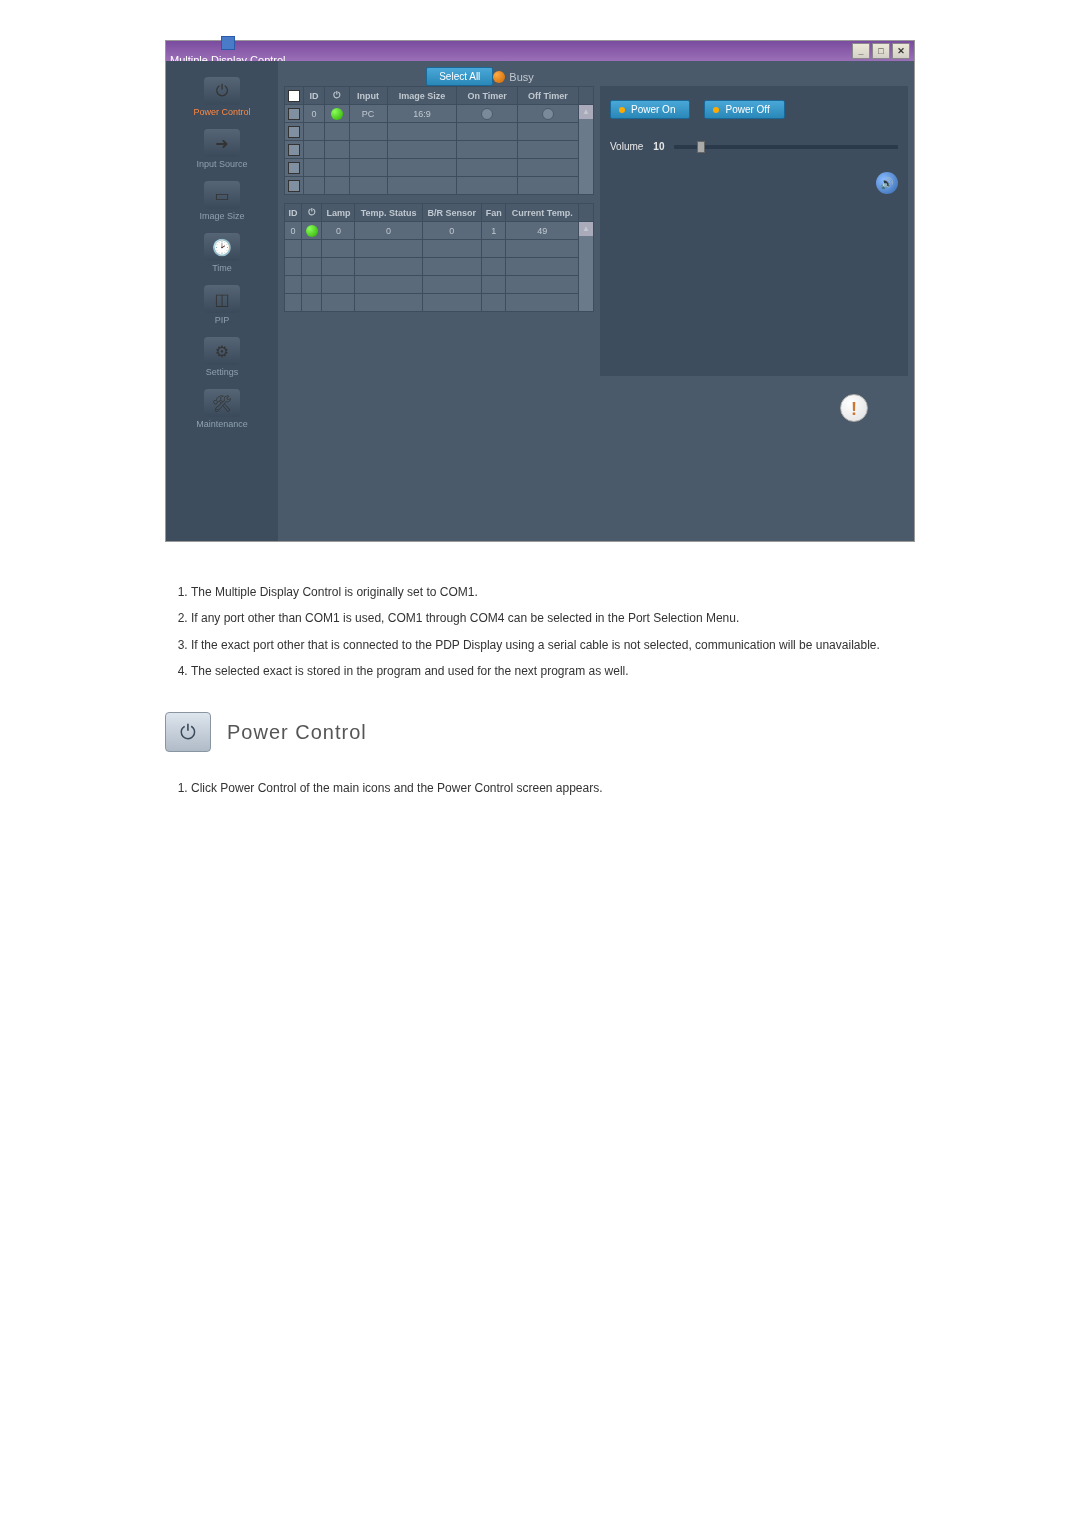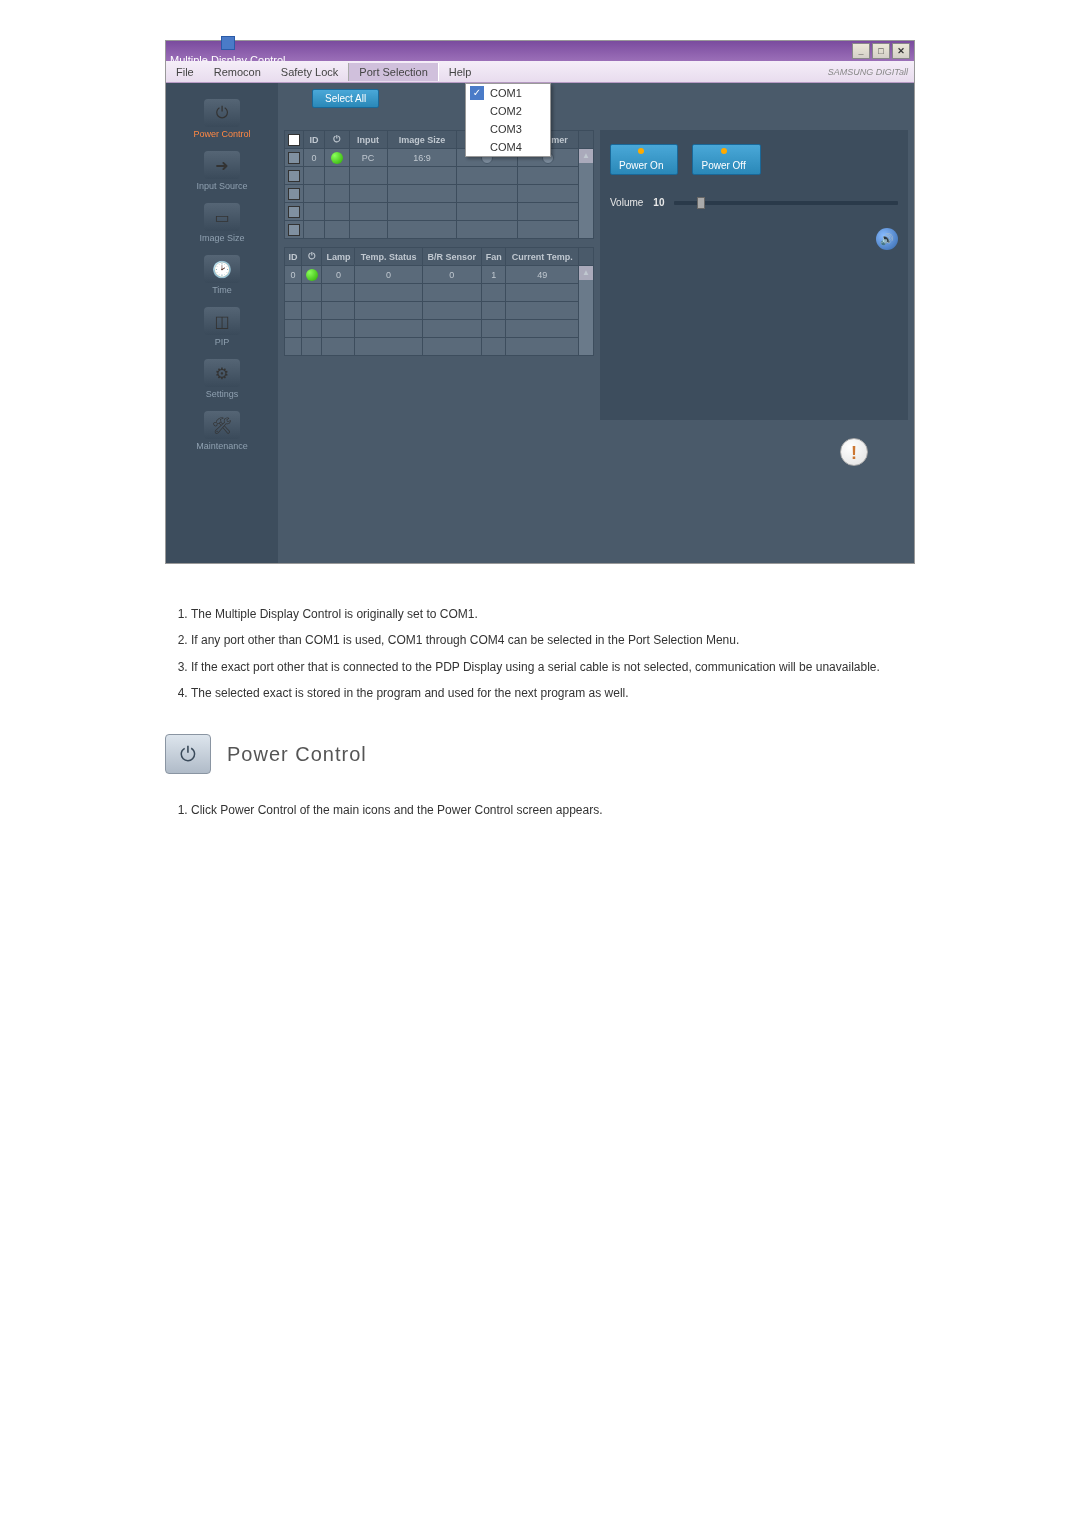--- a/index.html
+++ b/index.html
@@ -130,23 +130,23 @@
     font-size: 9px;
     color: #8fa0b0;
   }
   .sidebar-label.active { color: #ff8844; }
   .main-area {
     flex: 1;
     padding: 6px;
   }
   .toolbar-row {
     display: flex;
-    justify-content: space-between;
-    align-items: center;
-    margin-bottom: 22px;
+    justify-content: center;
+    align-items: center;
+    margin-bottom: 0;
     padding-left: 28px;
   }
   .select-all-btn {
     background: linear-gradient(to bottom, #4aa8d8 0%, #2a88b8 100%);
     color: #fff;
     padding: 3px 12px;
     font-size: 10px;
     border: 1px solid #1a6898;
     border-radius: 2px;
   }
@@ -220,21 +220,20 @@
   .pwr-btn {
     background: linear-gradient(to bottom, #4aa8d8 0%, #2a88b8 100%);
     color: #fff;
     padding: 3px 14px 3px 8px;
     font-size: 10px;
     border: 1px solid #1a6898;
     border-radius: 2px;
     display: flex;
     align-items: center;
     gap: 6px;
-    flex-direction: column;
   }
   .dot-o { width: 6px; height: 6px; border-radius: 50%; background: #ffaa00; }
   .volume-row {
     display: flex;
     align-items: center;
     gap: 10px;
     color: #e8e8e8;
     font-size: 10px;
   }
   .volume-track {
@@ -332,38 +331,20 @@
       <div class="titlebar-icon"></div>
       <span>Multiple Display Control</span>
     </div>
     <div class="titlebar-buttons">
       <div class="titlebar-btn">_</div>
       <div class="titlebar-btn">□</div>
       <div class="titlebar-btn">✕</div>
     </div>
   </div>
 
-  <div class="menubar" style="position:relative;">
-    <div class="menu-item">File</div>
-    <div class="menu-item">Remocon</div>
-    <div class="menu-item">Safety Lock</div>
-    <div class="menu-item hl">Port Selection</div>
-    <div class="menu-item">Help</div>
-    <div class="brand">SAMSUNG DIGITall</div>
-
-    <div class="dropdown">
-      <div class="dropdown-item">
-        <span class="check">✓</span>
-        <span>COM1</span>
-      </div>
-      <div class="dropdown-item">COM2</div>
-      <div class="dropdown-item">COM3</div>
-      <div class="dropdown-item">COM4</div>
-    </div>
-  </div>
 
   <div class="app-body">
     <div class="sidebar">
       <div class="sidebar-group">
         <div class="sidebar-icon">⏻</div>
         <div class="sidebar-label active">Power Control</div>
       </div>
       <div class="sidebar-group">
         <div class="sidebar-icon">➜</div>
         <div class="sidebar-label">Input Source</div>

